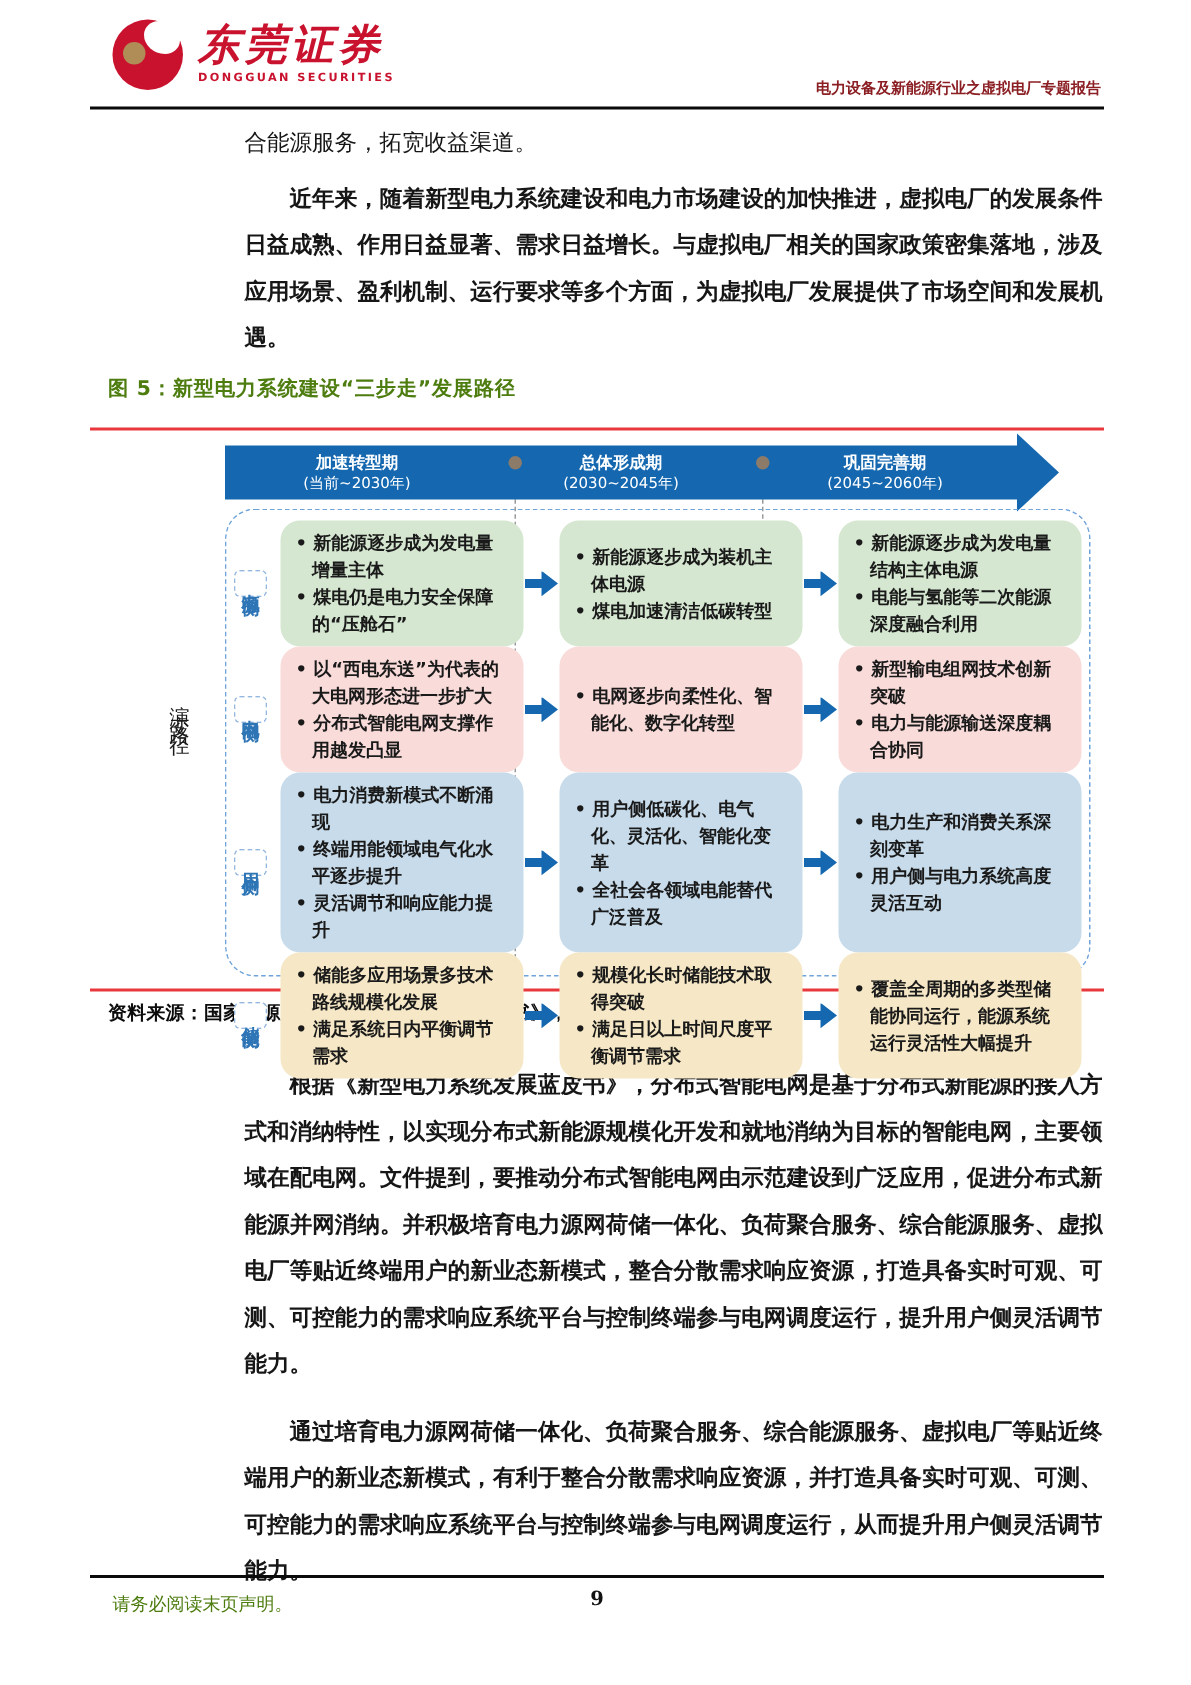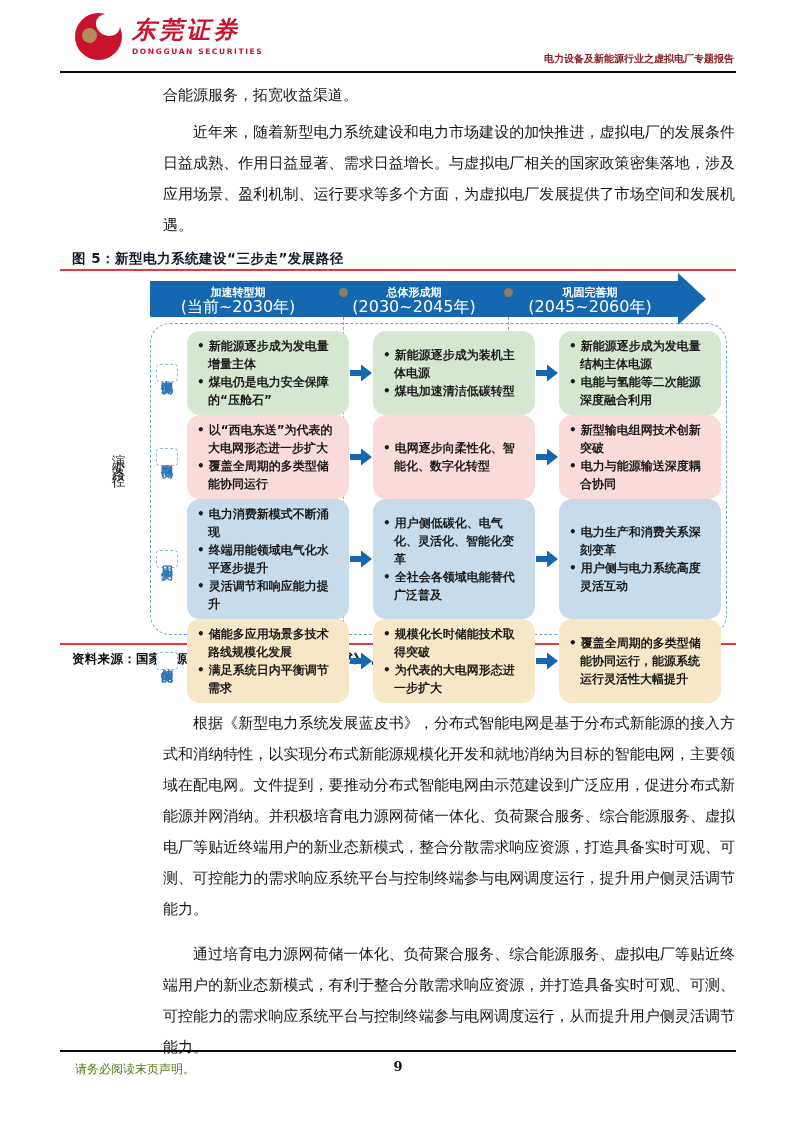--- a/index.html
+++ b/index.html
@@ -14,51 +14,51 @@
     border-bottom:2.5px solid #0a0a0a; }
   .logo-wrap { position:absolute; left:15px; top:13px; display:flex; align-items:flex-start; gap:10px; }
   .logo-mark { position:relative; width:47px; height:47px; }
   .logo-mark .swirl { position:absolute; inset:0; border-radius:50%; background:var(--brand-red); }
   .logo-mark .swirl::after { content:""; position:absolute; right:2px; top:1px;
     width:24px; height:22px; border-radius:50% 50% 50% 70%; background:#fff; }
   .logo-mark .dot { position:absolute; left:7px; top:15px; width:15px; height:15px;
     border-radius:50%; background:#b08d57; }
   .brand-text { display:flex; flex-direction:column; padding-top:2px; }
   .brand-cn { font-family:"DejaVu Serif","Liberation Serif",serif; font-weight:bold;
-    font-style:italic; font-size:24px; line-height:30px; color:var(--brand-red); letter-spacing:3px; }
+    font-style:italic; font-size:28px; line-height:30px; color:var(--brand-red); letter-spacing:3px; }
   .brand-en { font-family:"DejaVu Sans","Liberation Sans",sans-serif; font-weight:bold;
     font-size:7.5px; letter-spacing:1.6px; color:var(--brand-red); margin-top:2px; }
   .report-title { position:absolute; right:2px; bottom:5px;
     font-family:"DejaVu Sans","Liberation Sans",sans-serif; font-weight:bold;
     font-size:10px; color:var(--title-red); }
   
   .content-top { position:absolute; left:163px; width:572px; top:80px; }
   .content-bottom { position:absolute; left:163px; width:572px; top:708px; }
   .para { font-size:15px; line-height:31px; text-align:justify; color:#161616; }
-  .para.indent { text-indent:2em; }
+  .para.indent { text-indent:2em;font-weight:bold; }
   .content-top .para + .para { margin-top:6px; }
   .content-bottom .para + .para { margin-top:14px; }
   
   .figure { position:absolute; left:60px; right:58px; top:243px;
     font-family:"DejaVu Sans","Liberation Sans",sans-serif; }
-  .figure-title { font-size:13.5px; font-weight:bold; color:#0f172a;
-    padding:7px 0 1px 12px; letter-spacing:0.5px; }
+  .figure-title { font-size:13.5px; font-weight:bold; color:#4d7c0f;
+    padding:7px 0 17px 12px; letter-spacing:0.5px; }
   .fig-rule { height:0; border-top:2px solid var(--accent-red); }
   .diagram { position:relative; height:372px; }
   
   .tl-arrow { position:absolute; left:90px; top:10px; width:528px; height:36px;
     background:var(--arrow-blue); }
   .tl-head { position:absolute; left:618px; top:2px; width:0; height:0;
     border-top:26px solid transparent; border-bottom:26px solid transparent;
     border-left:28px solid var(--arrow-blue); }
   .tl-phases { display:flex; height:100%; }
   .phase { flex:1 1 0; display:flex; flex-direction:column; justify-content:center;
     align-items:center; color:#fff; }
   .phase-name { font-size:11px; font-weight:bold; line-height:15px;text-align:center; }
-  .phase-period { font-size:16px; line-height:14px; }
+  .phase-period { font-size:10px; line-height:14px; }
   .tl-dot { position:absolute; top:17px; width:9px; height:9px; border-radius:50%;
     background:#8c7b68; z-index:3; }
   .tl-dot.d1 { left:279px; } .tl-dot.d2 { left:444px; }
   .vsep { position:absolute; top:26px; height:336px; width:0;
     border-left:1.5px dashed #9a9a9a; z-index:0; }
   .vsep.s1 { left:283px; } .vsep.s2 { left:448px; }
   
   .dcontainer { position:absolute; left:90px; top:52px; width:577px; height:312px;
     border:1.5px dashed #6fa3d9; border-radius:20px; }
   .evo-label { position:absolute; left:50px; top:172px;
@@ -162,21 +162,21 @@
             <div class="darrow"></div>
             <div class="dcell theme-green">
               <div class="bullet">• 新能源逐步成为发电量结构主体电源</div>
               <div class="bullet">• 电能与氢能等二次能源深度融合利用</div>
             </div>
           </div>
           <div class="drow">
             <div class="dlabel">电网侧</div>
             <div class="dcell theme-pink">
               <div class="bullet">• 以“西电东送”为代表的大电网形态进一步扩大</div>
-              <div class="bullet">• 覆盖全周期的多类型储能协同运行</div>
+              <div class="bullet">• 分布式智能电网支撑作用越发凸显</div>
             </div>
             <div class="darrow"></div>
             <div class="dcell theme-pink">
               <div class="bullet">• 电网逐步向柔性化、智能化、数字化转型</div>
             </div>
             <div class="darrow"></div>
             <div class="dcell theme-pink">
               <div class="bullet">• 新型输电组网技术创新突破</div>
               <div class="bullet">• 电力与能源输送深度耦合协同</div>
             </div>
@@ -201,21 +201,21 @@
           </div>
           <div class="drow">
             <div class="dlabel">储能侧</div>
             <div class="dcell theme-tan">
               <div class="bullet">• 储能多应用场景多技术路线规模化发展</div>
               <div class="bullet">• 满足系统日内平衡调节需求</div>
             </div>
             <div class="darrow"></div>
             <div class="dcell theme-tan">
               <div class="bullet">• 规模化长时储能技术取得突破</div>
-              <div class="bullet">• 为代表的大电网形态进一步扩大</div>
+              <div class="bullet">• 满足日以上时间尺度平衡调节需求</div>
             </div>
             <div class="darrow"></div>
             <div class="dcell theme-tan">
               <div class="bullet">• 覆盖全周期的多类型储能协同运行，能源系统运行灵活性大幅提升</div>
             </div>
           </div>
         </div>
     </div>
 
     <div class="fig-rule"></div>

